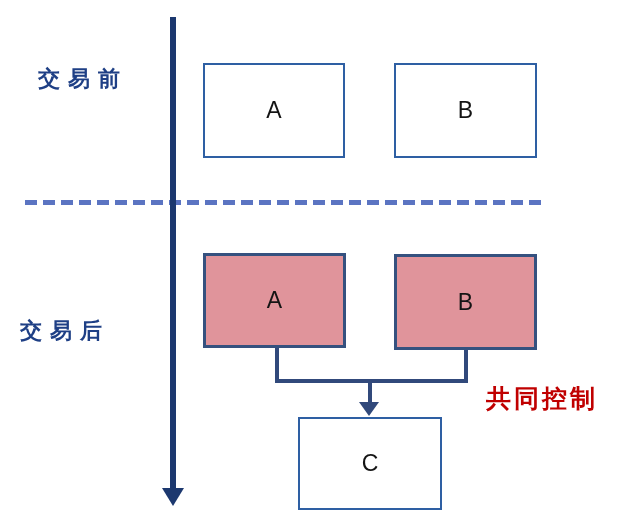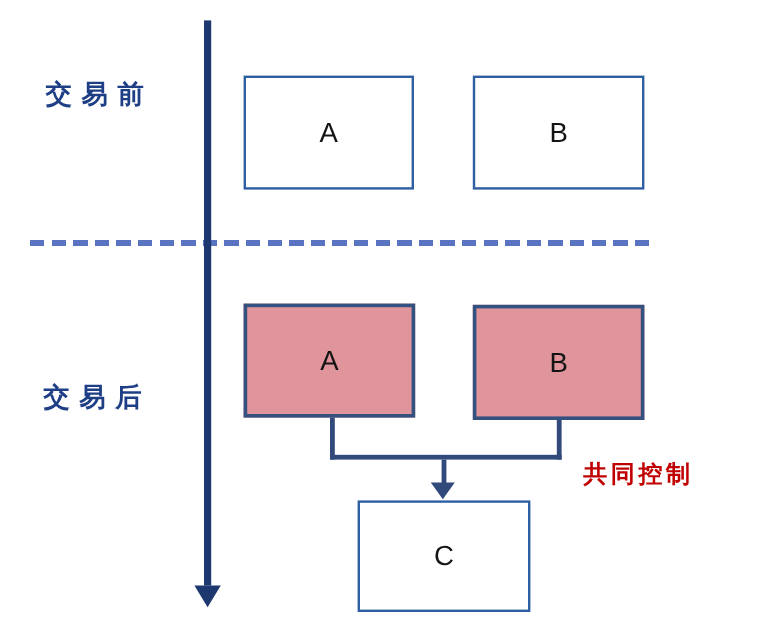--- a/index.html
+++ b/index.html
@@ -53,27 +53,27 @@
     position: absolute;
     color: #1e3f85;
     font-size: 22px;
     font-weight: bold;
     font-family: "Liberation Serif", "DejaVu Serif", serif;
     letter-spacing: 8px;
     white-space: nowrap;
     z-index: 4;
   }
   .label-before { left: 38px; top: 64px; }
-  .label-after  { left: 36px; top: 316px; }
+  .label-after  { left: 20px; top: 316px; }
   .label-joint-control {
     position: absolute;
     left: 486px;
     top: 382px;
     color: #c00000;
-    font-size: 20px;
+    font-size: 25px;
     font-weight: bold;
     font-family: "Liberation Serif", "DejaVu Serif", serif;
     letter-spacing: 3px;
     white-space: nowrap;
     z-index: 4;
   }
   
   .node-box {
     position: absolute;
     box-sizing: border-box;

